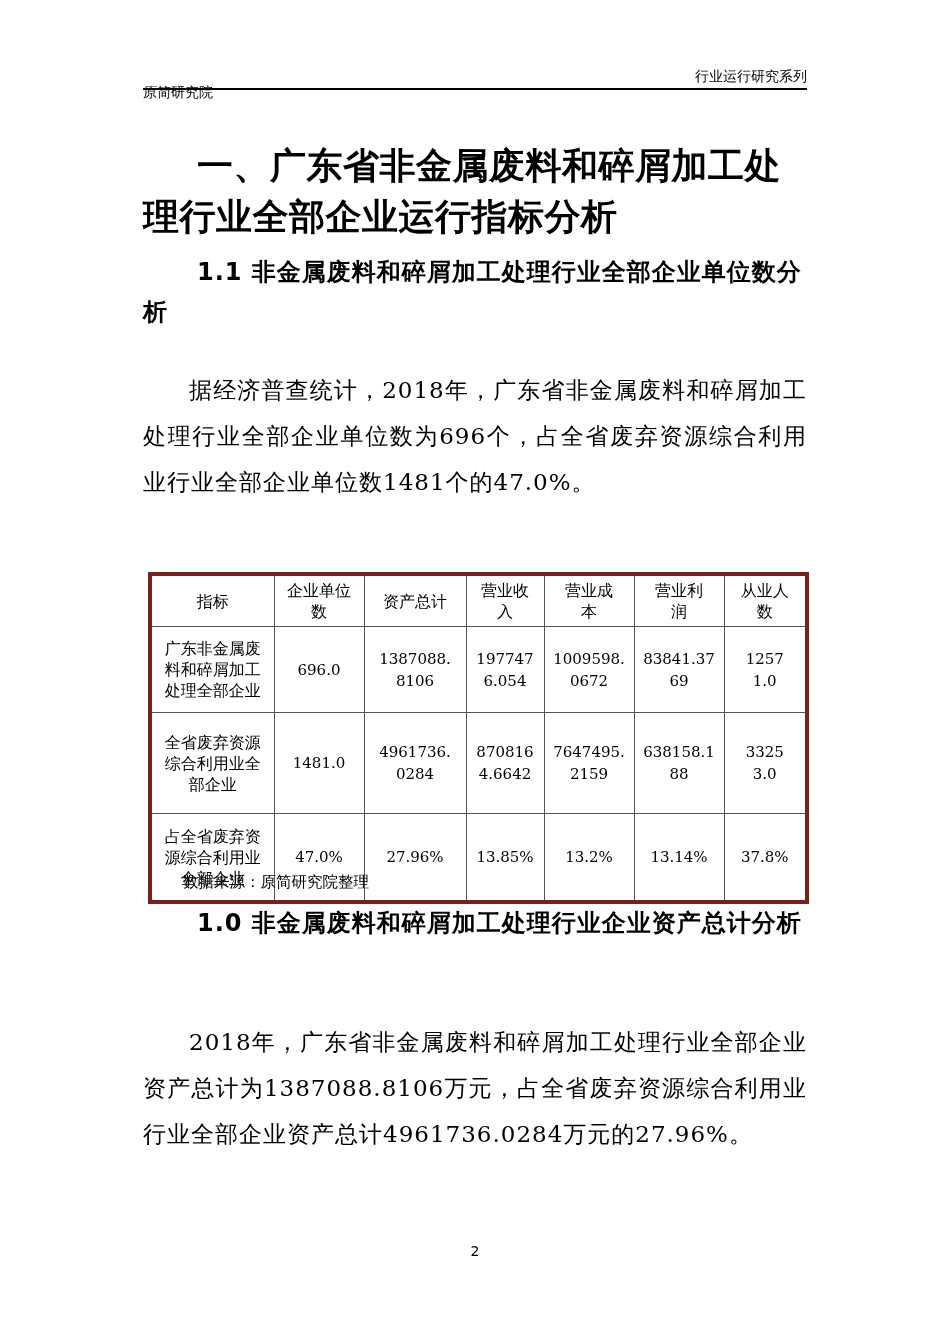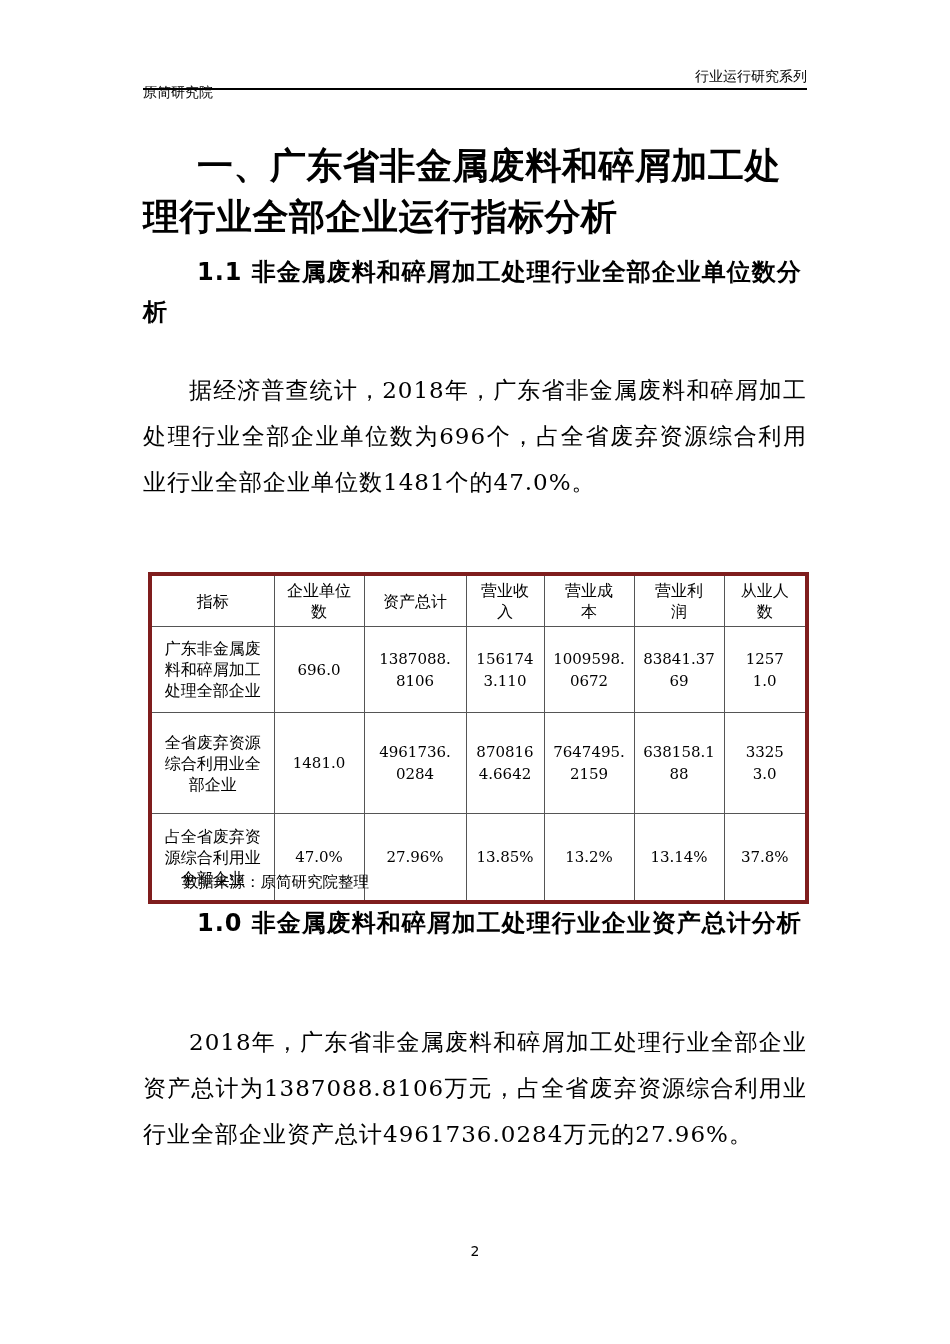--- a/index.html
+++ b/index.html
@@ -173,21 +173,21 @@
       <th style="padding:0 16px">营业成本</th>
       <th style="padding:0 16px">营业利润</th>
       <th style="padding:0 12px">从业人数</th>
     </tr>
   </thead>
   <tbody>
     <tr class="r1">
       <td class="rowhead" style="padding:0 6px">广东非金属废料和碎屑加工处理全部企业</td>
       <td class="num">696.0</td>
       <td class="num" style="padding:0 12px">1387088.8106</td>
-      <td class="num" style="padding:0 6px">1561743.110</td>
+      <td class="num" style="padding:0 6px">1977476.054</td>
       <td class="num" style="padding:0 6px">1009598.0672</td>
       <td class="num" style="padding:0 6px">83841.3769</td>
       <td class="num" style="padding:0 16px">12571.0</td>
     </tr>
     <tr class="r2">
       <td class="rowhead" style="padding:17px 10px">全省废弃资源综合利用业全部企业</td>
       <td class="num">1481.0</td>
       <td class="num" style="padding:0 12px">4961736.0284</td>
       <td class="num" style="padding:0 6px">8708164.6642</td>
       <td class="num" style="padding:0 6px">7647495.2159</td>

